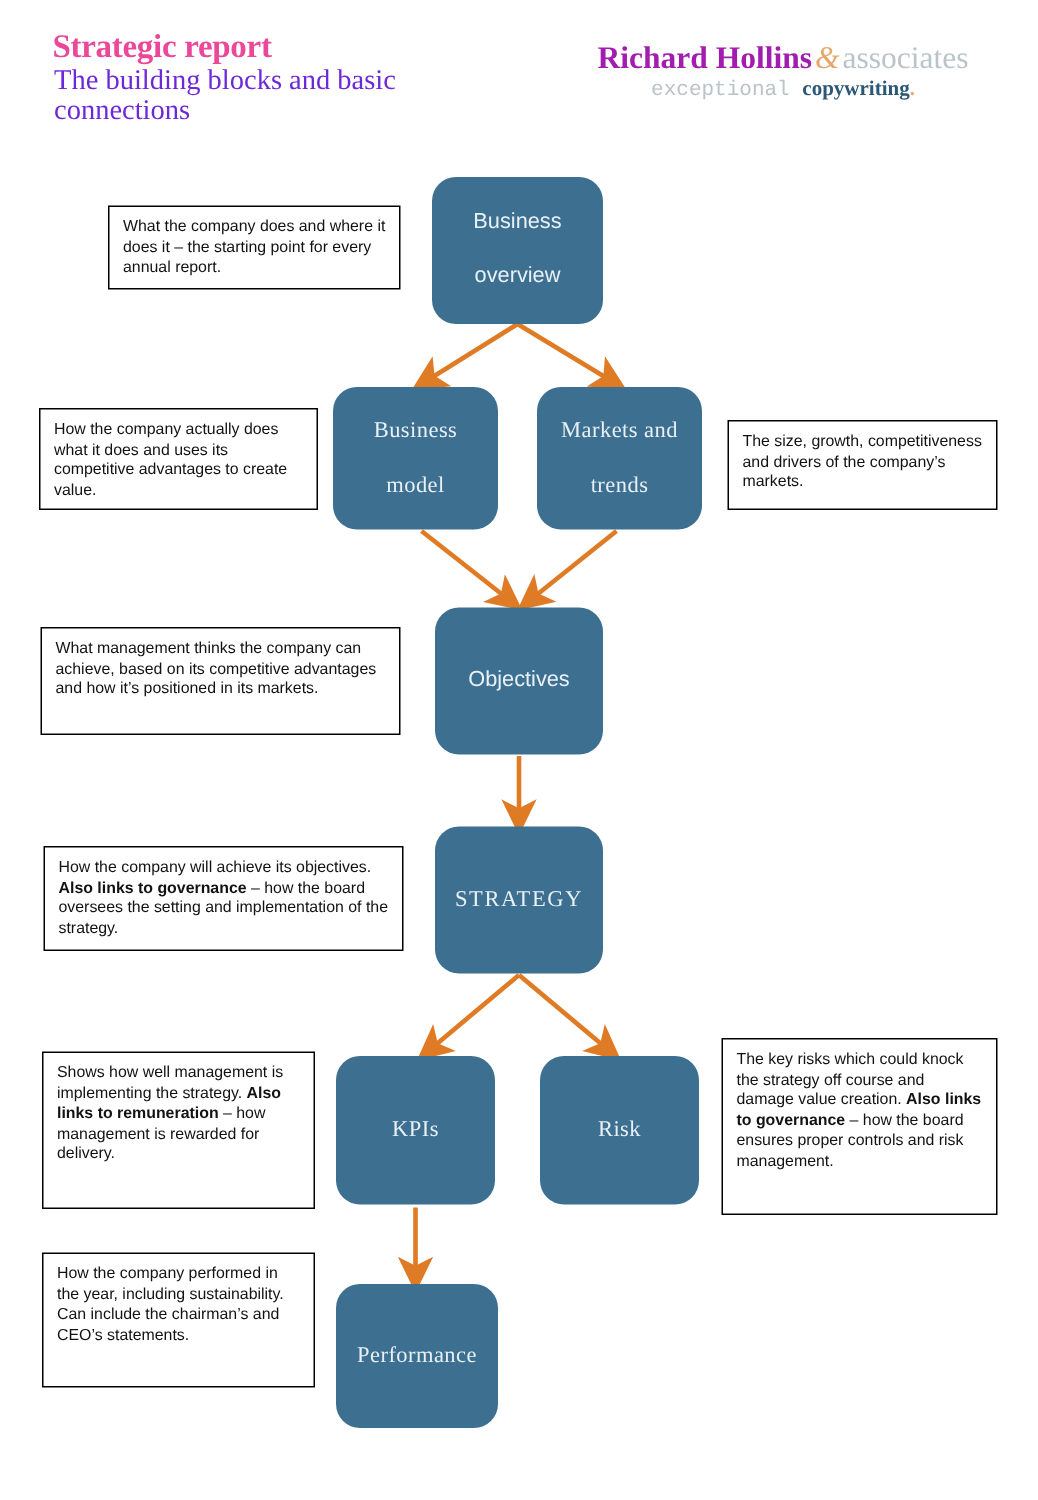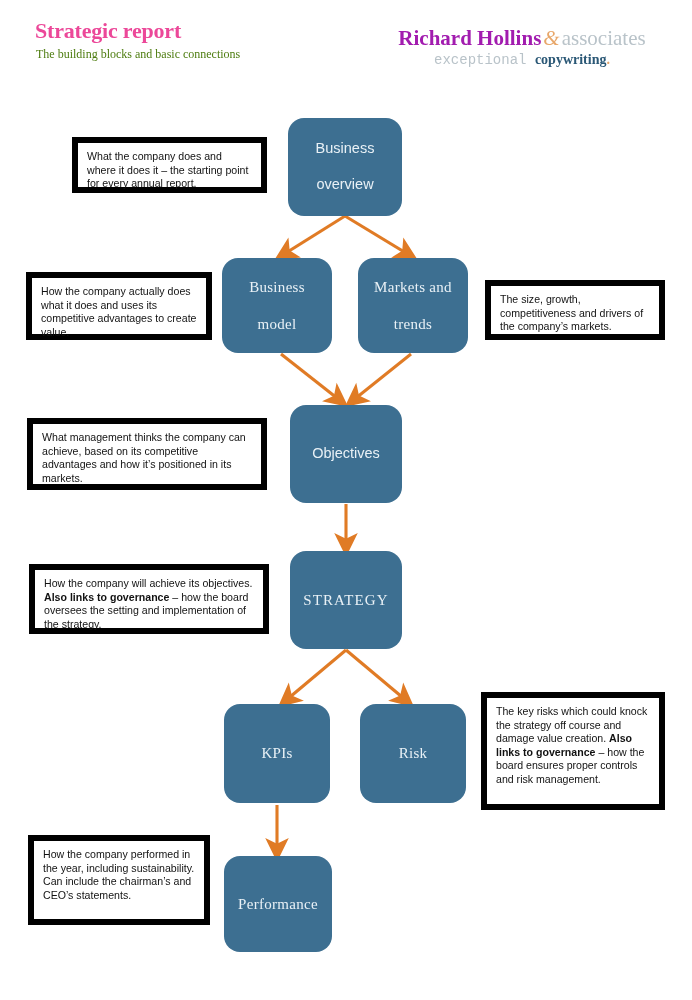--- a/index.html
+++ b/index.html
@@ -16,21 +16,21 @@
   
   .hdr-title{
     position:absolute;left:35px;top:18px;
     font-family:"Liberation Serif", serif;
     font-weight:bold;font-size:22px;color:#ec4899;
     letter-spacing:-0.2px;white-space:nowrap;
   }
   .hdr-sub{
     position:absolute;left:36px;top:44px;width:280px;
     font-family:"Liberation Serif", serif;
-    font-size:12px;line-height:20px;color:#4d7c0f;
+    font-size:19px;line-height:20px;color:#6d28d9;
   }
 
   
   .logo{position:absolute;left:378px;top:26px;width:288px;text-align:center;}
   .logo-l1{font-family:"Liberation Serif", serif;font-size:21px;line-height:24px;white-space:nowrap;}
   .logo-l1 .rh{font-weight:bold;color:#a21caf;}
   .logo-l1 .amp{color:#e8a76a;font-weight:normal;font-style:italic;padding:0 2px;}
   .logo-l1 .assoc{color:#b9c3c9;font-weight:normal;}
   .logo-l2{font-family:"Liberation Serif", serif;font-size:14px;line-height:18px;margin-top:1px;white-space:nowrap;}
   .logo-l2 .exc{color:#b9c3c9;font-family:Liberation Mono, monospace;}
@@ -49,21 +49,21 @@
     z-index:3;
   }
   .node span{display:block;line-height:1.22;}
   .node.sans span{font-family:"Liberation Sans", sans-serif;font-size:14.5px;}
   .node.serif span{font-family:"Liberation Serif", serif;font-size:15px;letter-spacing:.3px;}
   .node.serif.caps span{font-size:15px;letter-spacing:1.1px;}
 
   
   .callout{
     position:absolute;
-    border:6px solid #000000;
+    border:1px solid #000000;
     background:#ffffff;
     box-sizing:border-box;
     padding:7px 9px 7px 9px;
     font-family:"Liberation Sans", sans-serif;
     font-size:10.6px;
     line-height:13.6px;
     color:#121212;
     z-index:4;
   }
   .callout b{font-weight:bold;}
@@ -155,20 +155,23 @@
   </div>
 
   <div class="callout" style="left:27px;top:418px;width:240px;height:72px;">
     <span>What management thinks the company can achieve, based on its competitive advantages and how it’s positioned in its markets.</span>
   </div>
 
   <div class="callout" style="left:29px;top:564px;width:240px;height:70px;">
     <span>How the company will achieve its objectives. </span><b>Also links to governance</b><span> – how the board oversees the setting and implementation of the strategy.</span>
   </div>
 
+  <div class="callout" style="left:28px;top:701px;width:182px;height:105px;">
+    <span>Shows how well management is implementing the strategy. </span><b>Also links to remuneration</b><span> – how management is rewarded for delivery.</span>
+  </div>
 
   <div class="callout" style="left:481px;top:692px;width:184px;height:118px;">
     <span>The key risks which could knock the strategy off course and damage value creation. </span><b>Also links to governance</b><span> – how the board ensures proper controls and risk management.</span>
   </div>
 
   <div class="callout" style="left:28px;top:835px;width:182px;height:90px;">
     <span>How the company performed in the year, including sustainability.  Can include the chairman’s and CEO’s statements.</span>
   </div>
 
 </div>

